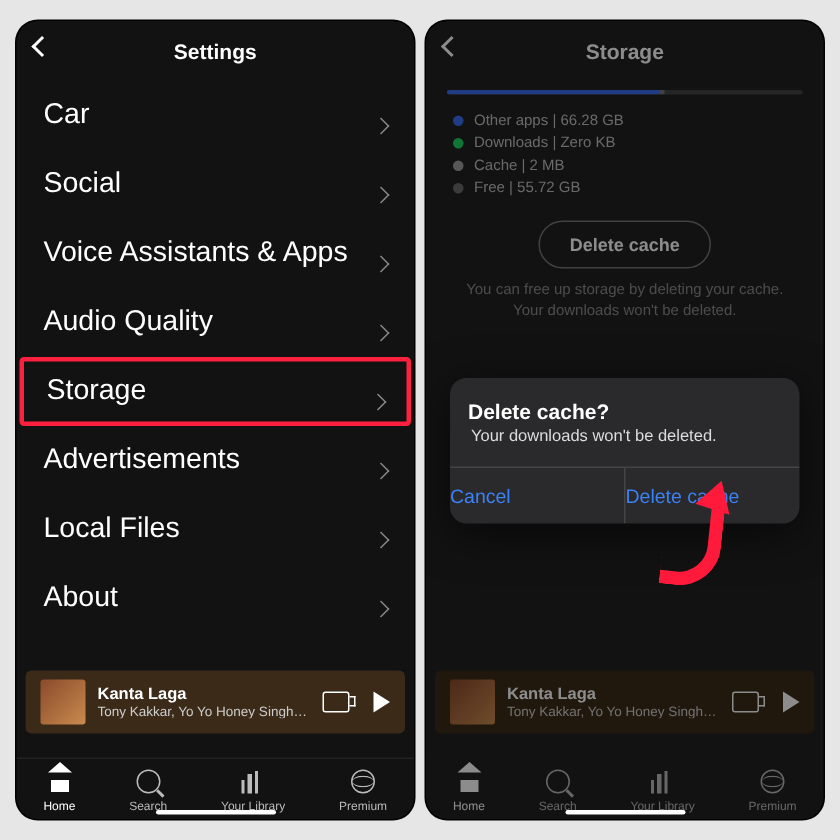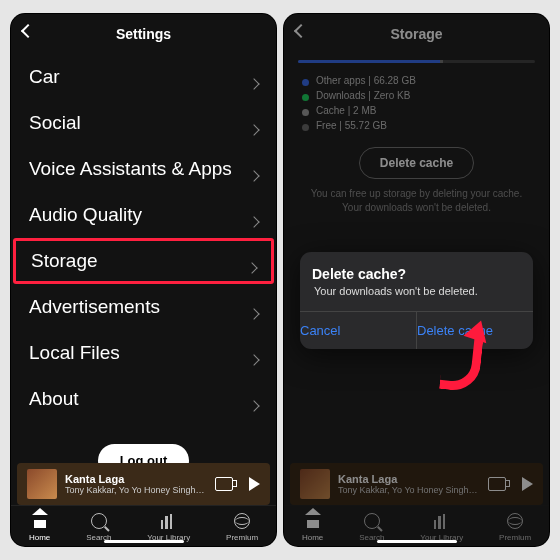--- a/index.html
+++ b/index.html
@@ -7,21 +7,21 @@
   .phone{width:265px;height:532px;background:#121212;border-radius:14px;overflow:hidden;position:relative;color:#fff;display:flex;flex-direction:column;box-shadow:0 0 0 1px #000}
   .hdr{height:40px;display:flex;align-items:center;justify-content:center;position:relative;font-weight:600;font-size:14px;flex:0 0 auto}
   .hdr .bk{position:absolute;left:12px;top:12px}
   .chev{width:8px;height:8px;border-left:2px solid #fff;border-bottom:2px solid #fff;transform:rotate(45deg)}
   .body{flex:1;overflow:hidden;position:relative}
   .row{display:flex;align-items:flex-end;justify-content:space-between;padding:12px 18px;font-size:19px;color:#fff}
   .row .rt{width:7px;height:7px;border-top:1.5px solid #888;border-right:1.5px solid #888;transform:rotate(45deg)}
   .hl{border:3px solid #ff203f;border-radius:3px;padding:9px 15px;margin:0 2px}
   .logout{display:flex;justify-content:center;margin-top:22px}
   .logout button{background:#fff;color:#000;border:none;border-radius:20px;padding:9px 22px;font-weight:700;font-size:13px}
-  .np{background:#3b2a18;margin:0 6px;border-radius:4px;padding:6px 10px;display:flex;align-items:center;gap:8px;font-size:10px}
+  .np{background:#3b2a18;margin:16px 6px;border-radius:4px;padding:6px 10px;display:flex;align-items:center;gap:8px;font-size:10px}
   .art{width:30px;height:30px;background:linear-gradient(135deg,#8b4a2b,#c98b4e);border-radius:2px;flex:0 0 auto}
   .npx{flex:1;overflow:hidden;white-space:nowrap}
   .tiny{color:#ccc;font-size:9px;overflow:hidden;text-overflow:ellipsis}
   .npico{width:16px;height:12px;border:1.3px solid #fff;border-radius:2px;position:relative;flex:0 0 auto}
   .npico:after{content:"";position:absolute;right:-5px;top:2px;width:3px;height:5px;border:1.3px solid #fff;border-left:none}
   .play{width:0;height:0;border-left:11px solid #fff;border-top:7px solid transparent;border-bottom:7px solid transparent;margin-left:8px;flex:0 0 auto}
   .nav{display:flex;justify-content:space-around;padding:6px 0 4px 0;border-top:1px solid #222}
   .nav .it{display:flex;flex-direction:column;align-items:center;gap:3px;font-size:8px;color:#bbb}
   .nav .it.act{color:#fff}
   .ic{width:18px;height:18px;display:flex;align-items:center;justify-content:center}
@@ -34,21 +34,21 @@
   .prem{width:14px;height:14px;border:1.6px solid #bbb;border-radius:50%;position:relative}
   .prem:after{content:"";position:absolute;inset:3px 0;border-top:1.4px solid #bbb;border-bottom:1.4px solid #bbb;border-radius:50%}
   .hm{position:absolute;bottom:3px;left:50%;transform:translateX(-50%);width:80px;height:3.5px;background:#fff;border-radius:3px}
 
   
   .dim{filter:brightness(.55)}
   .pbar{height:3px;background:#444;margin:6px 14px 10px 14px;border-radius:2px;overflow:hidden;display:flex}
   .pbar span:nth-child(1){background:#3a6df0;width:60%}
   .pbar span:nth-child(2){background:#1ed760;width:0%}
   .pbar span:nth-child(3){background:#777;width:1%}
-  .leg{font-size:10px;color:#bfbfbf;padding:2px 18px;display:flex;align-items:flex-end;gap:7px}
+  .leg{font-size:10px;color:#bfbfbf;padding:2px 18px;display:flex;align-items:center;gap:7px}
   .dot{width:7px;height:7px;border-radius:50%}
   .dc{display:flex;justify-content:center;margin:14px 0 8px 0}
   .dc button{background:transparent;border:1px solid #777;color:#fff;border-radius:20px;padding:8px 20px;font-weight:700;font-size:12px}
   .note{font-size:10px;color:#8a8a8a;text-align:center;padding:0 22px;line-height:1.4}
   .dialog{position:absolute;left:16px;right:16px;top:238px;background:#2a2a2c;border-radius:11px;overflow:hidden;font-size:12px;box-shadow:0 6px 30px rgba(0,0,0,.6)}
   .dialog .tt{font-weight:700;font-size:14px;padding:14px 12px 3px 12px}
   .dialog .msg{color:#ddd;padding:0 14px 14px 14px;font-size:11px}
   .dbtns{display:flex;border-top:1px solid #444}
   .dbtns div{flex:1;padding:11px 0;color:#3b82f6;font-size:13px}
   .dbtns div:first-child{border-right:1px solid #444}

